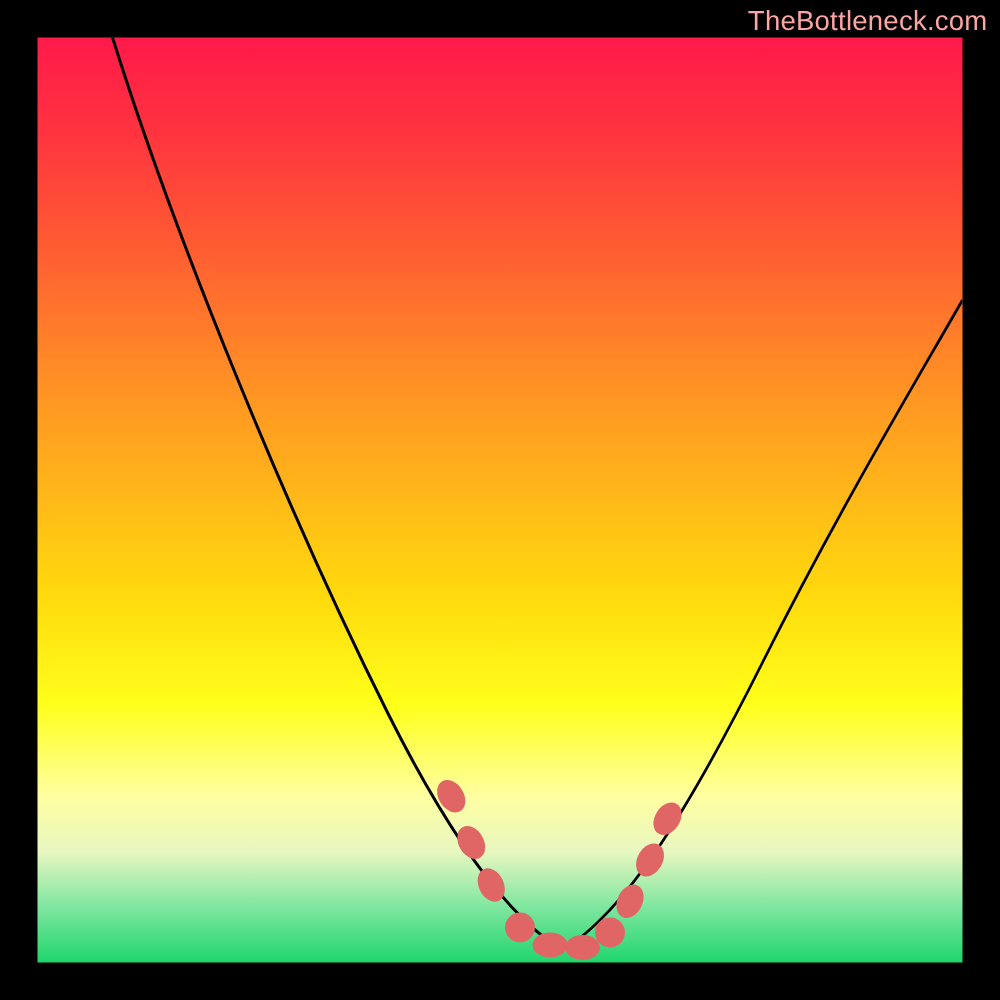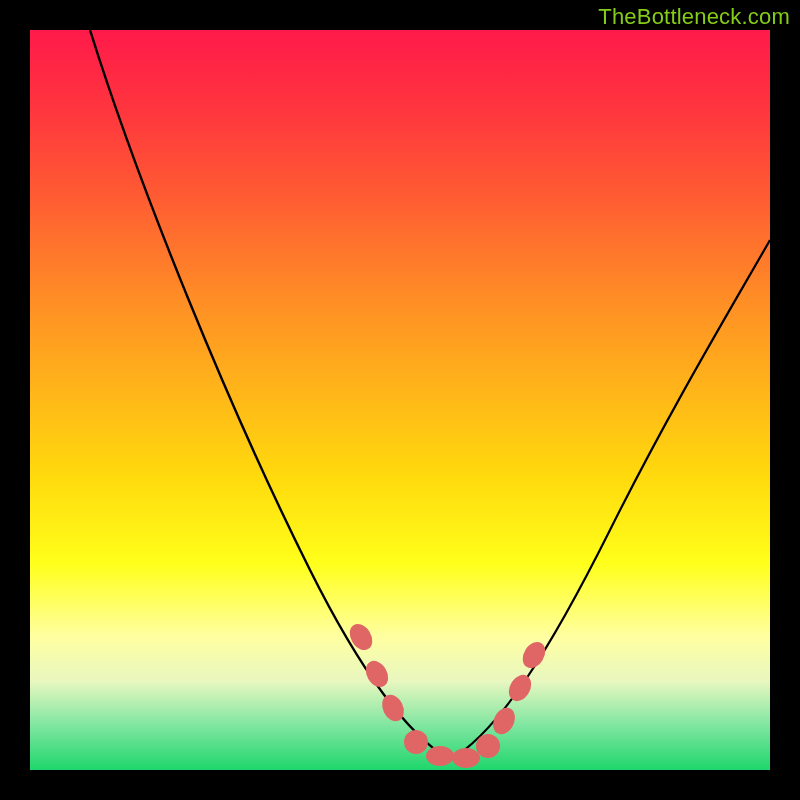--- a/index.html
+++ b/index.html
@@ -35,21 +35,21 @@
       #e8f7c0 88%,
       #7fe6a0 94%,
       #1fd66c 100%);
   }
   .attribution {
     position: absolute;
     top: 4px;
     right: 10px;
     font-size: 22px;
     font-weight: 500;
-    color: #84cc16;
+    color: #fca5a5;
     letter-spacing: 0.2px;
     font-family: Arial, Helvetica, sans-serif;
   }
   svg.curve {
     position: absolute;
     left: 0;
     top: 0;
     width: 740px;
     height: 740px;
   }

